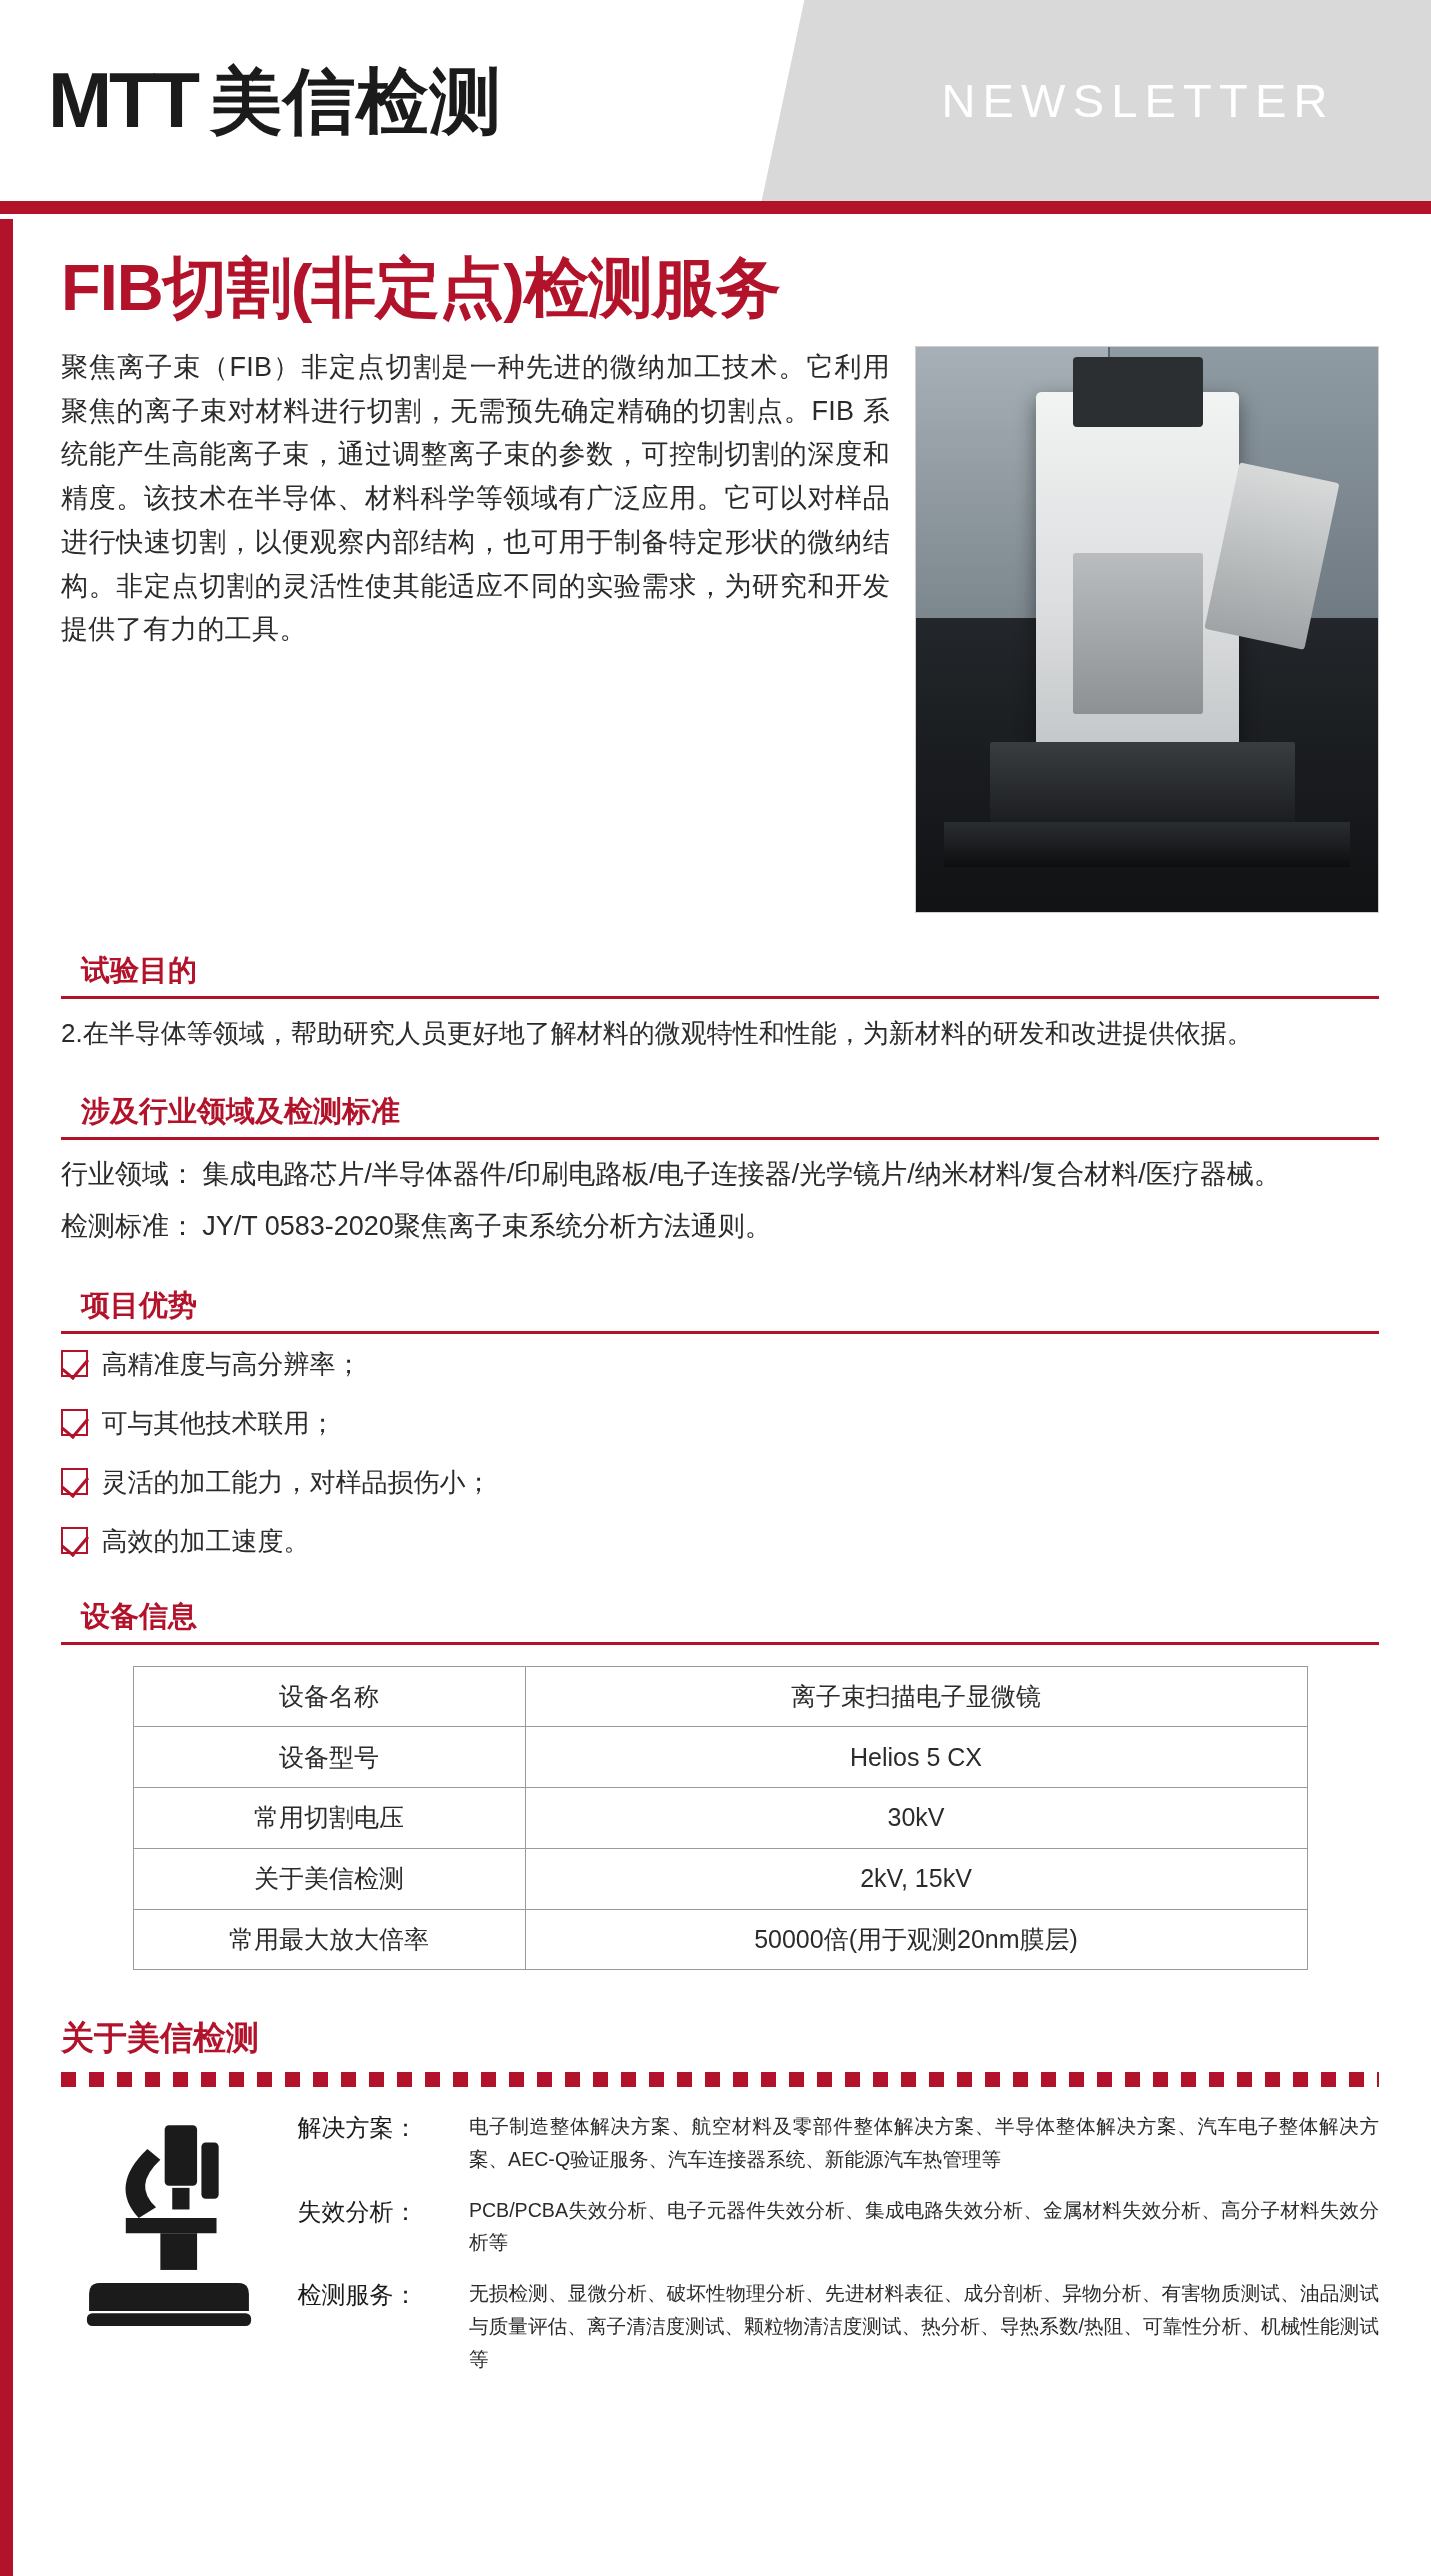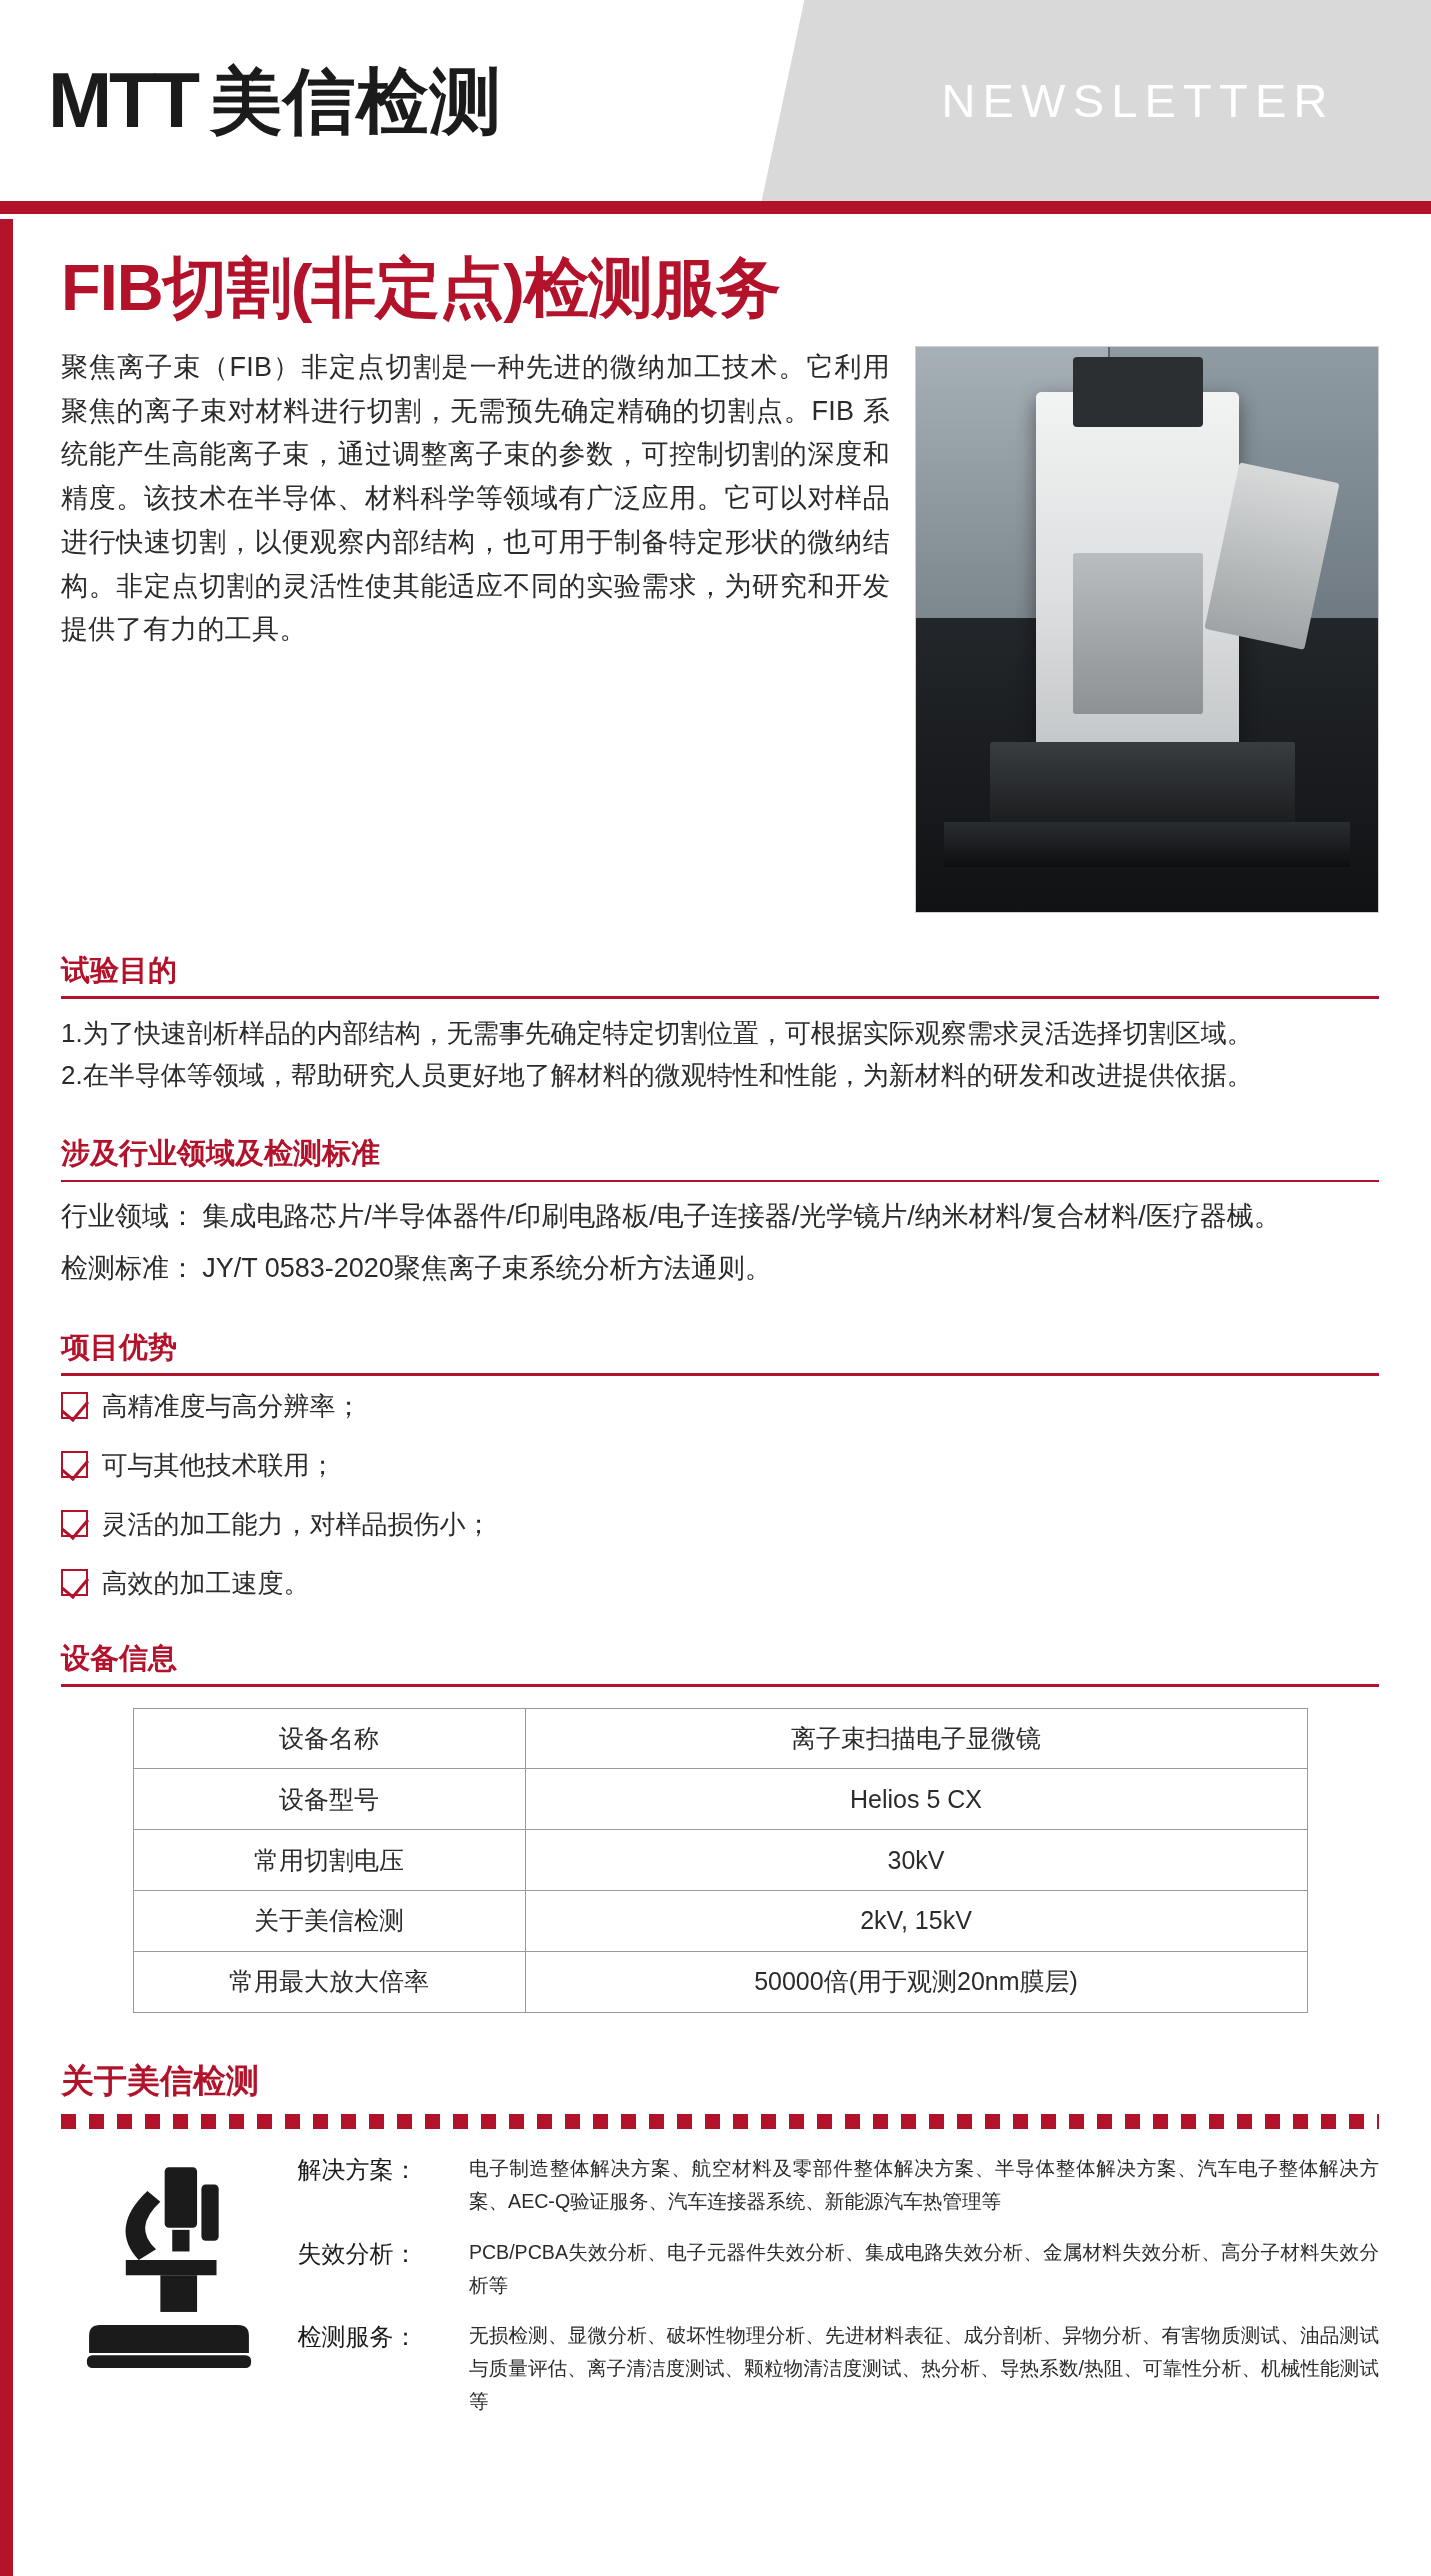--- a/index.html
+++ b/index.html
@@ -182,20 +182,21 @@
   .sec-head {
     margin-top: 38px;
     margin-bottom: 13.4px;
   }
   .sec-head .txt {
     display: inline-block;
     font-size: 29px;
     font-weight: 700;
     color: #b3122b;
     padding-bottom: 6.2px;
+    margin-left: 20px;
   }
   .sec-head .rule {
     height: 2.6px;
     background: #b3122b;
     width: 100%;
     margin-top: -1px;
   }
 
   .para {
     font-size: 26px;
@@ -342,21 +343,20 @@
       <div class="fig-column"></div>
       <div class="fig-base"></div>
       <div class="fig-table"></div>
     </div>
   </div>
 
   <div class="sec-head">
     <div class="txt">试验目的</div>
     <div class="rule"></div>
   </div>
-  <p class="para">1.为了快速剖析样品的内部结构，无需事先确定特定切割位置，可根据实际观察需求灵活选择切割区域。</p>
   <p class="para">2.在半导体等领域，帮助研究人员更好地了解材料的微观特性和性能，为新材料的研发和改进提供依据。</p>
 
   <div class="sec-head">
     <div class="txt">涉及行业领域及检测标准</div>
     <div class="rule"></div>
   </div>
   <div class="kv">
     <span class="k">行业领域：</span>
     <span class="v">集成电路芯片/半导体器件/印刷电路板/电子连接器/光学镜片/纳米材料/复合材料/医疗器械。</span>
   </div>

